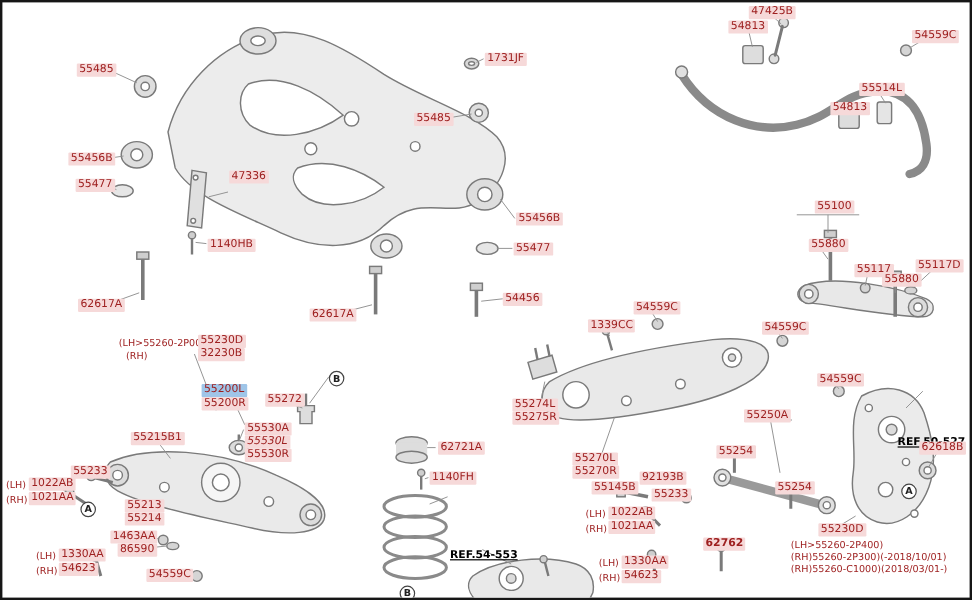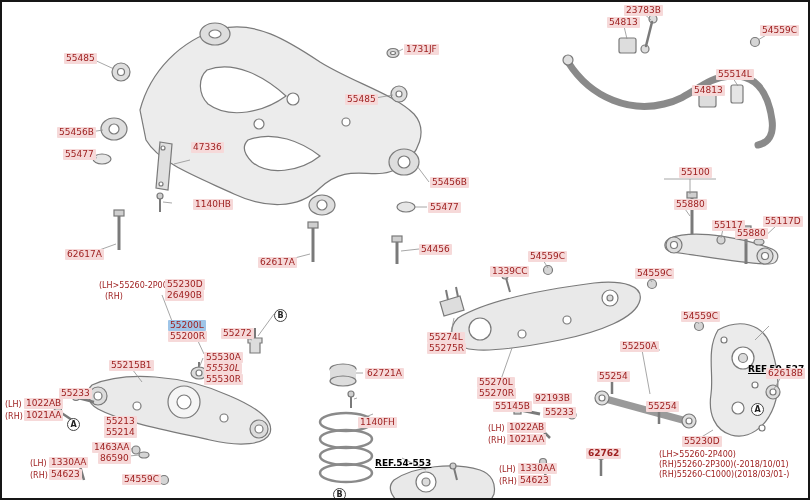--- a/index.html
+++ b/index.html
@@ -254,26 +254,26 @@
   </svg>
 
   <div>
       <div class="lbl pn" style="left: 62px; top: 51px;">55485</div>
       <div class="lbl pn" style="left: 402px; top: 42px;">1731JF</div>
       <div class="lbl pn" style="left: 343px; top: 92px;">55485</div>
       <div class="lbl pn" style="left: 55px; top: 125px;">55456B</div>
       <div class="lbl pn" style="left: 61px; top: 147px;">55477</div>
       <div class="lbl pn" style="left: 189px; top: 140px;">47336</div>
       <div class="lbl pn" style="left: 428px; top: 175px;">55456B</div>
-      <div class="lbl pn" style="left: 171px; top: 197px; margin-left: 20px;">1140HB</div>
+      <div class="lbl pn" style="left: 171px; top: 197px;">1140HB</div>
       <div class="lbl pn" style="left: 426px; top: 200px;">55477</div>
       <div class="lbl pn" style="left: 63px; top: 247px;">62617A</div>
       <div class="lbl pn" style="left: 417px; top: 242px;">54456</div>
       <div class="lbl pn" style="left: 256px; top: 255px;">62617A</div>
-      <div class="lbl pn" style="left: 622px; top: 3px;">23783B</div>
+      <div class="lbl pn" style="left: 622px; top: 3px;">47425B</div>
       <div class="lbl pn" style="left: 605px; top: 15px;">54813</div>
       <div class="lbl pn" style="left: 758px; top: 23px;">54559C</div>
       <div class="lbl pn" style="left: 714px; top: 67px;">55514L</div>
       <div class="lbl pn" style="left: 690px; top: 83px;">54813</div>
       <div class="lbl pn" style="left: 677px; top: 165px;">55100</div>
       <div class="lbl pn" style="left: 672px; top: 197px;">55880</div>
       <div class="lbl pn" style="left: 710px; top: 218px;">55117</div>
       <div class="lbl pn" style="left: 761px; top: 214px;">55117D</div>
       <div class="lbl pn" style="left: 733px; top: 226px;">55880</div>
       <div class="lbl pn" style="left: 633px; top: 266px;">54559C</div>
@@ -301,21 +301,21 @@
       <div class="lbl pn" style="left: 505px; top: 420px;">1022AB</div>
       <div class="lbl plain" style="left: 486px; top: 433px;">(RH)</div>
       <div class="lbl pn" style="left: 505px; top: 432px;">1021AA</div>
       <div class="lbl plain" style="left: 497px; top: 462px;">(LH)</div>
       <div class="lbl pn" style="left: 516px; top: 461px;">1330AA</div>
       <div class="lbl plain" style="left: 497px; top: 474px;">(RH)</div>
       <div class="lbl pn" style="left: 516px; top: 473px;">54623</div>
       <div class="lbl plain" style="left: 97px; top: 278px;">(LH&gt;55260-2P000)</div>
       <div class="lbl pn" style="left: 163px; top: 277px;">55230D</div>
       <div class="lbl plain" style="left: 103px; top: 289px;">(RH)</div>
-      <div class="lbl pn" style="left: 163px; top: 288px;">26490B</div>
+      <div class="lbl pn" style="left: 163px; top: 288px;">32230B</div>
       <div class="lbl hl" style="left: 166px; top: 318px;">55200L</div>
       <div class="lbl pn" style="left: 166px; top: 329px;">55200R</div>
       <div class="lbl pn" style="left: 219px; top: 326px;">55272</div>
       <div class="lbl pn" style="left: 202px; top: 350px;">55530A</div>
       <div class="lbl pn" style="left: 202px; top: 361px; font-style: italic;">55530L</div>
       <div class="lbl pn" style="left: 202px; top: 372px;">55530R</div>
       <div class="lbl pn" style="left: 107px; top: 358px;">55215B1</div>
       <div class="lbl pn" style="left: 57px; top: 386px;">55233</div>
       <div class="lbl plain" style="left: 3px; top: 397px;">(LH)</div>
       <div class="lbl pn" style="left: 22px; top: 396px;">1022AB</div>
@@ -324,21 +324,21 @@
       <div class="lbl pn" style="left: 102px; top: 414px;">55213</div>
       <div class="lbl pn" style="left: 102px; top: 425px;">55214</div>
       <div class="lbl pn" style="left: 90px; top: 440px;">1463AA</div>
       <div class="lbl pn" style="left: 96px; top: 451px;">86590</div>
       <div class="lbl plain" style="left: 28px; top: 456px;">(LH)</div>
       <div class="lbl pn" style="left: 47px; top: 455px;">1330AA</div>
       <div class="lbl plain" style="left: 28px; top: 468px;">(RH)</div>
       <div class="lbl pn" style="left: 47px; top: 467px;">54623</div>
       <div class="lbl pn" style="left: 120px; top: 472px;">54559C</div>
       <div class="lbl pn" style="left: 363px; top: 366px;">62721A</div>
-      <div class="lbl pn" style="left: 356px; top: 391px; margin-top: 24px;">1140FH</div>
+      <div class="lbl pn" style="left: 356px; top: 391px;">1140FH</div>
       <div class="lbl ref" style="left: 373px; top: 408px;">REF.54-553</div>
       <div class="lbl ref" style="left: 402px; top: 451px;">REF.54-553</div>
     </div>
 
   <div>
       <div class="marker" style="left: 272px; top: 307px;">B</div>
       <div class="marker" style="left: 749px; top: 401px;">A</div>
       <div class="marker" style="left: 331px; top: 486px;">B</div>
       <div class="marker" style="left: 65px; top: 416px;">A</div>
     </div>

